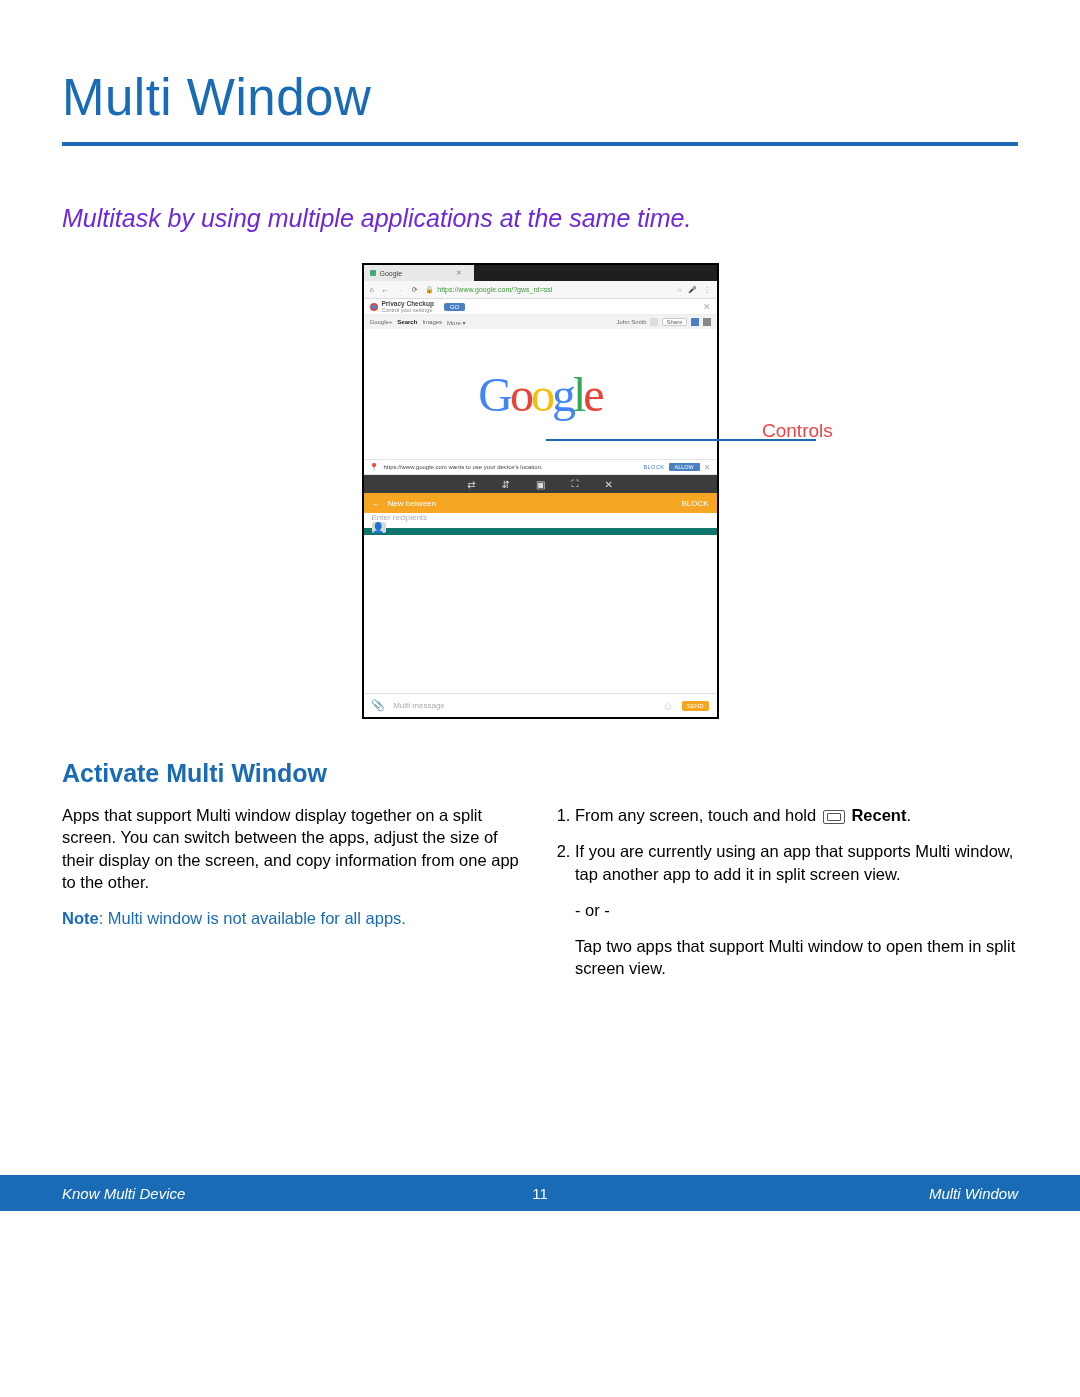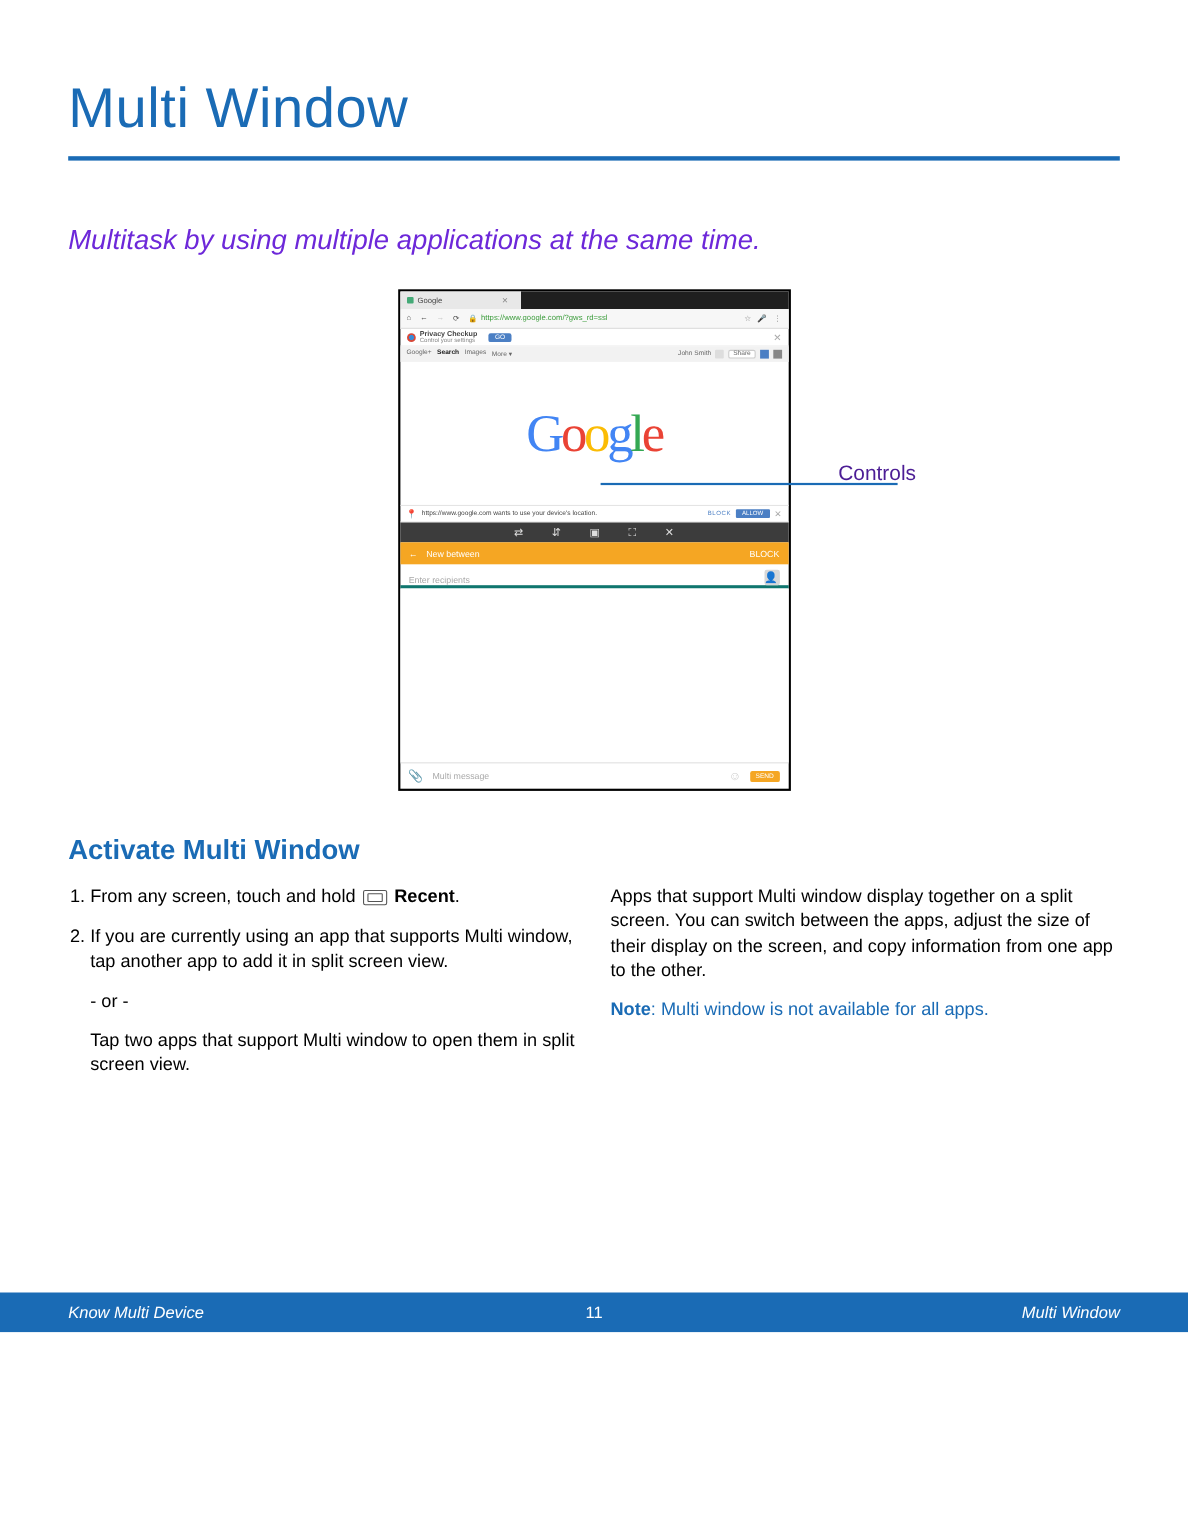--- a/index.html
+++ b/index.html
@@ -158,27 +158,28 @@
     display:flex;
     align-items:center;
     padding:0 8px;
     color:#fff;
     font-size:8px;
     justify-content:space-between;
   }
   .dev-orange-bar .l { display:flex; gap:8px; align-items:center;}
   .dev-recipients {
     height:22px;
-    border-bottom:3px solid #0f766e;
-    display:flex;
-    align-items:flex-end;
+    border-bottom:7px solid #0f766e;
+    display:flex;
+    align-items:flex-start;
     padding:0 8px;
     font-size:8px;
     color:#aaa;
     justify-content:space-between;
+    flex-direction:column;
   }
   .dev-recipients .contacticon {
     width:14px; height:14px; background:#d8d8d8; border-radius:2px;
     display:flex; align-items:center; justify-content:center; color:#aaa; font-size:10px;
   }
   .dev-msg-body { flex:1; background:#fff;}
   .dev-input-bar {
     height:24px;
     border-top:1px solid #e0e0e0;
     display:flex;
@@ -200,21 +201,21 @@
     top: 176px;
     width: 270px;
     height: 2px;
     border-top: 2px solid #1a6bb5;
   }
   .controls-label {
     position:absolute;
     left: 700px;
     top: 157px;
     font-size: 19px;
-    color: #4c1d95;
+    color: #ef4444;
   }
   .section-heading {
     font-size: 25px;
     color: #1a6bb5;
     margin-bottom: 16px;
   }
   .columns {
     display:flex;
     gap: 30px;
   }
@@ -372,37 +373,37 @@
     </div>
 
     <div class="controls-callout"></div>
     <div class="controls-label">Controls</div>
   </div>
 
   <h2 class="section-heading">Activate Multi Window</h2>
 
   <div class="columns">
     <div class="col">
+      <p>Apps that support Multi window display together on a split screen. You can switch between the apps, adjust the size of their display on the screen, and copy information from one app to the other.</p>
+      <p class="note">
+        <b>Note</b><span>: Multi window is not available for all apps.</span>
+      </p>
+    </div>
+    <div class="col">
       <ol>
         <li>
           <span>From any screen, touch and hold </span><span class="recent-icon"></span> <b>Recent</b><span>.</span>
         </li>
         <li>
           <span>If you are currently using an app that supports Multi window, tap another app to add it in split screen view.</span>
           <p class="or-sep" style="margin-top:14px">- or -</p>
           <span>Tap two apps that support Multi window to open them in split screen view.</span>
         </li>
       </ol>
     </div>
-    <div class="col">
-      <p>Apps that support Multi window display together on a split screen. You can switch between the apps, adjust the size of their display on the screen, and copy information from one app to the other.</p>
-      <p class="note">
-        <b>Note</b><span>: Multi window is not available for all apps.</span>
-      </p>
-    </div>
   </div>
 </div>
 
 <div class="footer">
   <span>Know Multi Device</span>
   <span class="center">11</span>
   <span>Multi Window</span>
 </div>
 
 </body></html>

